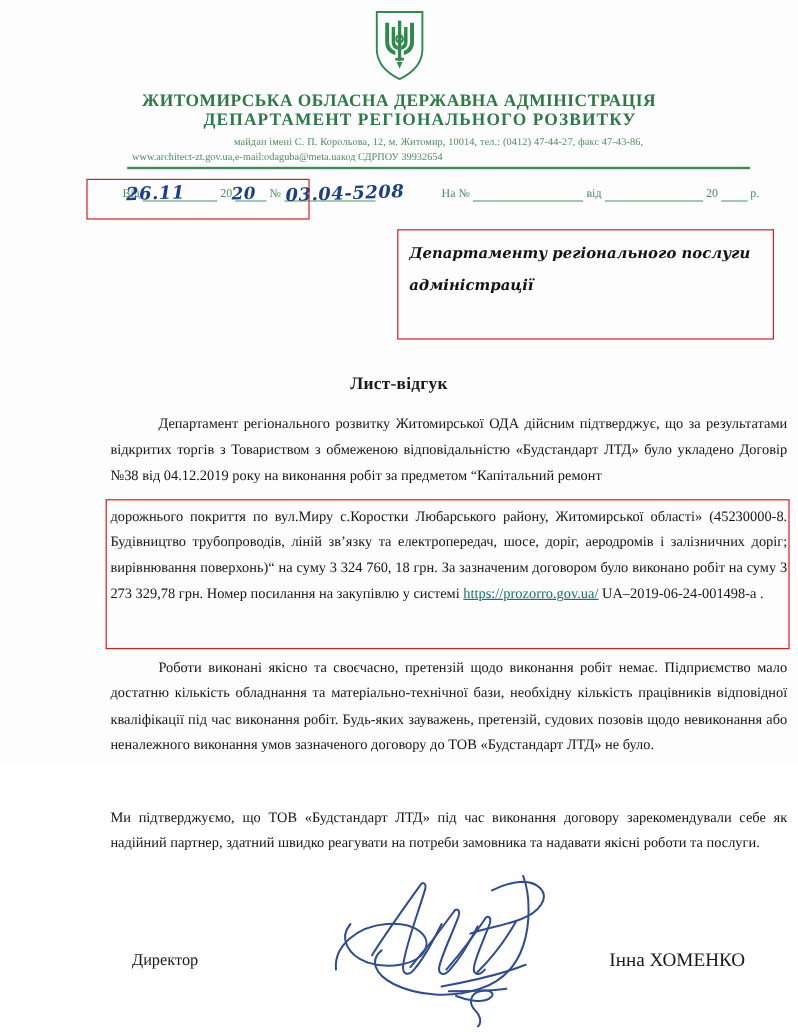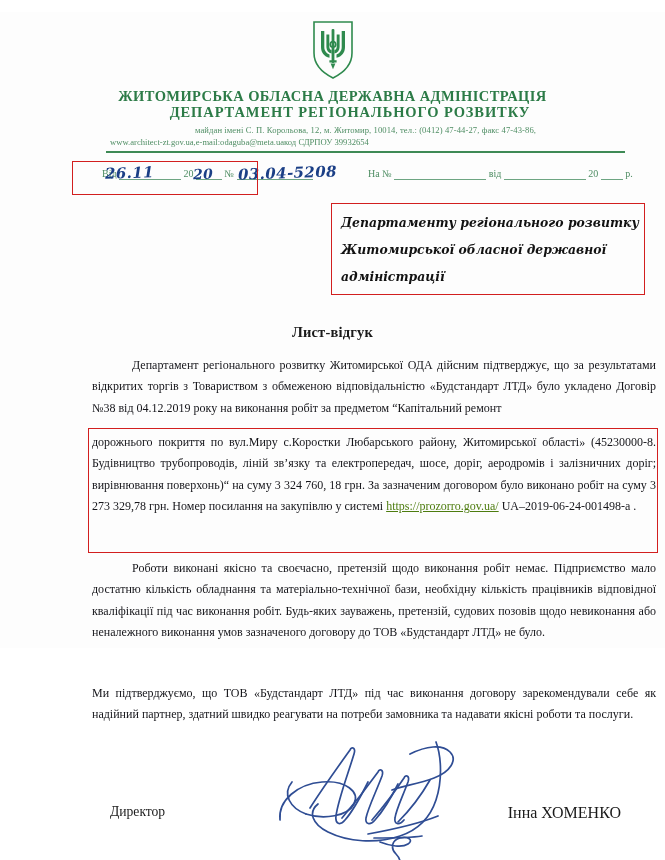--- a/index.html
+++ b/index.html
@@ -11,21 +11,21 @@
     width: 665px;
     height: 860px;
     position: relative;
     overflow: hidden;
     font-family: "Liberation Serif", "DejaVu Serif", serif;
     color: #1a1a1a;
   }
 
   .page {
     position: absolute;
-    left: 0; top: 12px;
+    left: 0; top: 0;
     width: 665px;
     height: 636px;
     background: #fdfdfd;
   }
 
   
   .emblem {
     position: absolute;
     left: 0; right: 0;
     top: 8px;
@@ -163,21 +163,21 @@
     text-align: justify;
     text-justify: inter-word;
     color: #15151a;
   }
   .p1 { top: 343px; }
   .p2 { top: 420px; }
   .p3 { top: 546px; }
   .p4 { top: 671px; }
   .indent { display: inline-block; width: 40px; }
   .link {
-    color: #4d7c0f;
+    color: #0f766e;
     text-decoration: underline;
   }
 
   
   .sig-role {
     position: absolute;
     left: 110px;
     top: 792px;
     font-size: 13.6px;
   }
@@ -253,22 +253,21 @@
     </span>
   </div>
 
   <span class="hand date">26.11</span>
   <span class="hand year">20</span>
   <span class="hand num">03.04-5208</span>
 
   <div class="redbox date-box"></div>
 
   <div class="addressee">
-    <div>Департаменту регіонального розвитку</div>
-    <div>Житомирської обласної державної</div>
+    <div>Департаменту регіонального послуги</div>
     <div>адміністрації</div>
   </div>
   <div class="redbox addr-box"></div>
 
   <div class="doc-title">Лист-відгук</div>
 
   <div class="body-text p1"><span class="indent"></span><span>Департамент регіонального розвитку Житомирської ОДА дійсним підтверджує, що за результатами відкритих торгів з Товариством з обмеженою відповідальністю «Будстандарт ЛТД» було укладено  Договір №38 від 04.12.2019 року  на виконання робіт за предметом  “Капітальний ремонт</span></div>
 
   <div class="body-text p2"><span>дорожнього покриття по вул.Миру с.Коростки Любарського району, Житомирської області» (45230000-8. Будівництво трубопроводів, ліній зв’язку та електропередач, шосе, доріг, аеродромів і залізничних доріг; вирівнювання поверхонь)“ на суму 3 324 760, 18 грн. За зазначеним договором було виконано робіт на суму 3 273 329,78 грн. Номер посилання на закупівлю у системі </span><a class="link" href="#">https://prozorro.gov.ua/</a><span> UA–2019-06-24-001498-а .</span></div>
   <div class="redbox para-box"></div>

